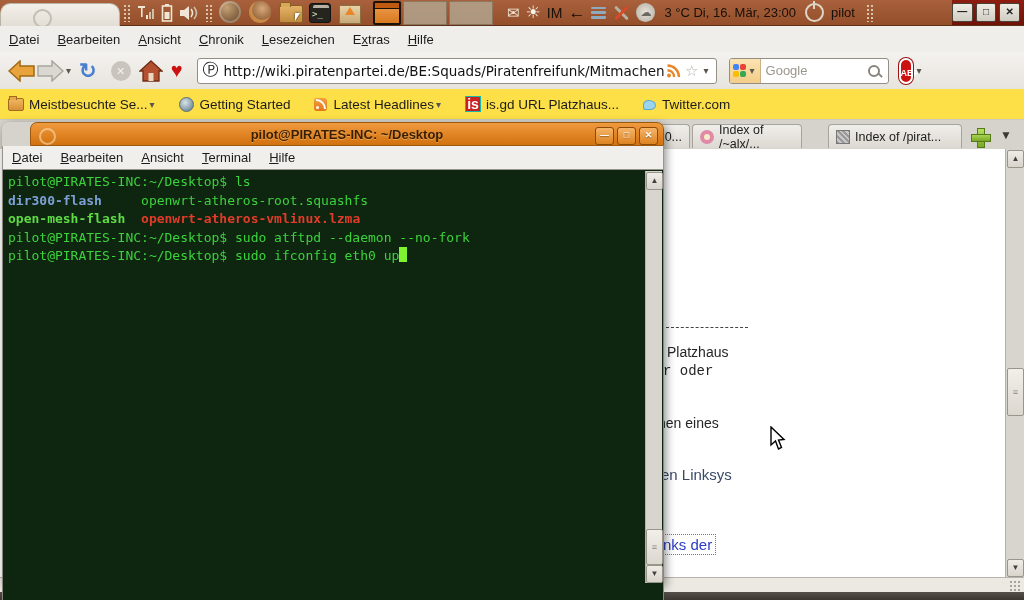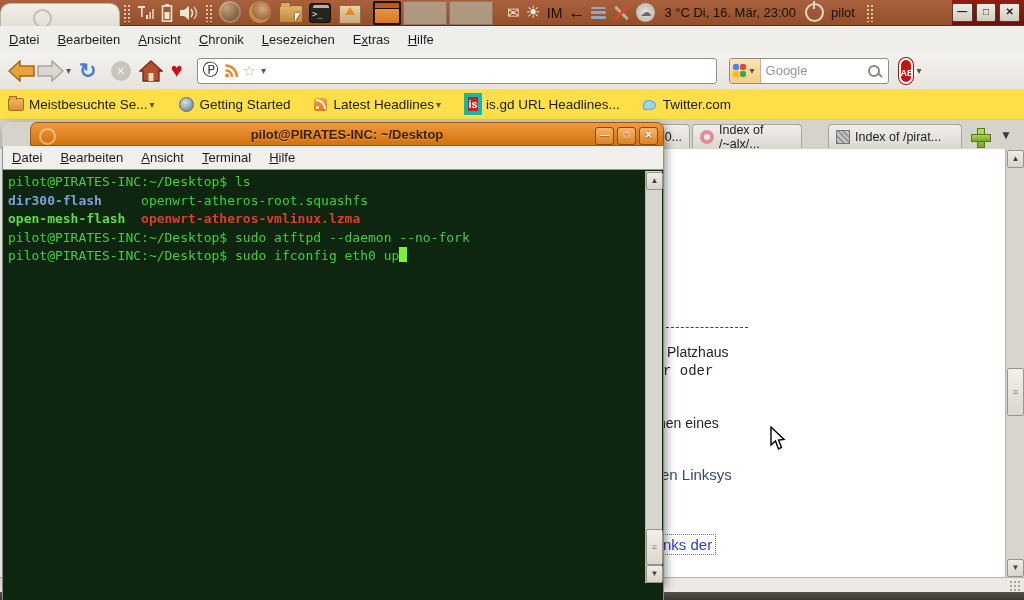--- a/index.html
+++ b/index.html
@@ -94,22 +94,22 @@
     border-bottom:1px solid #cdc9c0;display:flex;align-items:center;font-size:13.5px;color:#1c1c1c;padding-left:8px;box-sizing:border-box;}
   .bm-item{display:flex;align-items:center;margin-right:22px;}
   .bm-ico{width:16px;height:16px;margin-right:5px;display:flex;align-items:center;justify-content:center;}
   .bi-folder{width:15px;height:11px;background:linear-gradient(#f0b860,#d89038);border:1px solid #a06a20;border-radius:2px;position:relative;}
   .bi-folder:before{content:"";position:absolute;left:0;top:-3px;width:6px;height:3px;background:#e8a848;border:1px solid #a06a20;border-bottom:none;}
   .bi-globe{width:13px;height:13px;border-radius:50%;background:radial-gradient(circle at 40% 35%,#d8e2e8,#76909e 75%);border:1px solid #5a6e78;}
   .bi-rss{width:13px;height:13px;background:linear-gradient(#f4a040,#e07818);border-radius:3px;position:relative;}
   .bi-rss:before{content:"";position:absolute;left:2px;bottom:2px;width:3px;height:3px;background:#fff;border-radius:50%;}
   .bi-rss:after{content:"";position:absolute;left:2px;bottom:2px;width:8px;height:8px;
     border:2px solid #fff;border-left:none;border-bottom:none;border-radius:0 100% 0 0;}
-  .bi-isgd{width:14px;height:14px;background:#cc2020;color:#fff;font-weight:bold;font-size:11px;
-    line-height:14px;text-align:left;border:4px solid #14b8a6;}
+  .bi-isgd{width:14px;height:14px;background:#cc2020;color:#fff;font-weight:bold;font-size:14px;
+    line-height:14px;text-align:center;border:1px solid #14b8a6;}
   .bi-twitter{width:15px;height:12px;position:relative;}
   .bi-twitter:before{content:"";position:absolute;left:1px;top:2px;width:11px;height:8px;
     background:#9bd4ef;border-radius:60% 70% 60% 30%;border:1px solid #5fa8cc;}
   .bi-twitter:after{content:"";position:absolute;right:0px;top:4px;width:0;height:0;
     border:3px solid transparent;border-left:4px solid #9bd4ef;}
 
   
   #ff-tabstrip{position:absolute;left:0;top:120px;width:1024px;height:29px;background:#d6d3cc;
     border-bottom:1px solid #a8a49b;}
   .tab{position:absolute;top:4px;height:24px;background:linear-gradient(#f0eeea,#dcd9d2);
@@ -289,20 +289,21 @@
       </div>
     <div class="nav-btn">
       <svg width="24" height="22" viewBox="0 0 24 22">
         <polygon points="12,1 23,11 20,11 20,21 4,21 4,11 1,11" fill="#b3502f" stroke="#702c12" stroke-width="1.3"></polygon>
         <rect x="9.5" y="13" width="5" height="8" fill="#e8d8c0"></rect>
       </svg>
     </div>
     <div class="nav-btn" id="heart-icon">♥</div>
     <div id="urlbar">
       <span class="favicon">Ⓟ</span>
+      <span id="url-text">http://wiki.piratenpartei.de/BE:Squads/Piratenfreifunk/Mitmachen</span>
       <svg width="16" height="14" viewBox="0 0 16 14">
         <circle cx="3" cy="11.5" r="2" fill="#e8872a"></circle>
         <path d="M1.5 6.5 a 6 6 0 0 1 6.5 6.5" stroke="#e8872a" stroke-width="2.4" fill="none"></path>
         <path d="M1.5 1.5 a 11.5 11.5 0 0 1 11.5 11.5" stroke="#e8872a" stroke-width="2.4" fill="none"></path>
       </svg>
       <span id="star-icon">☆</span>
       <span class="chev">▾</span>
     </div>
     <div id="searchbox">
       <div id="engine-btn">
@@ -339,21 +340,21 @@
         <span class="bm-ico">
           <span class="bi-rss"></span>
         </span>
         <span>Latest Headlines</span>
         <span class="chev">▾</span>
       </div>
       <div class="bm-item">
         <span class="bm-ico">
           <span class="bi-isgd">is</span>
         </span>
-        <span>is.gd URL Headlines...</span>
+        <span>is.gd URL Platzhaus...</span>
       </div>
       <div class="bm-item">
         <span class="bm-ico">
           <span class="bi-twitter"></span>
         </span>
         <span>Twitter.com</span>
       </div>
     </div>
 
   <div id="ff-tabstrip">

